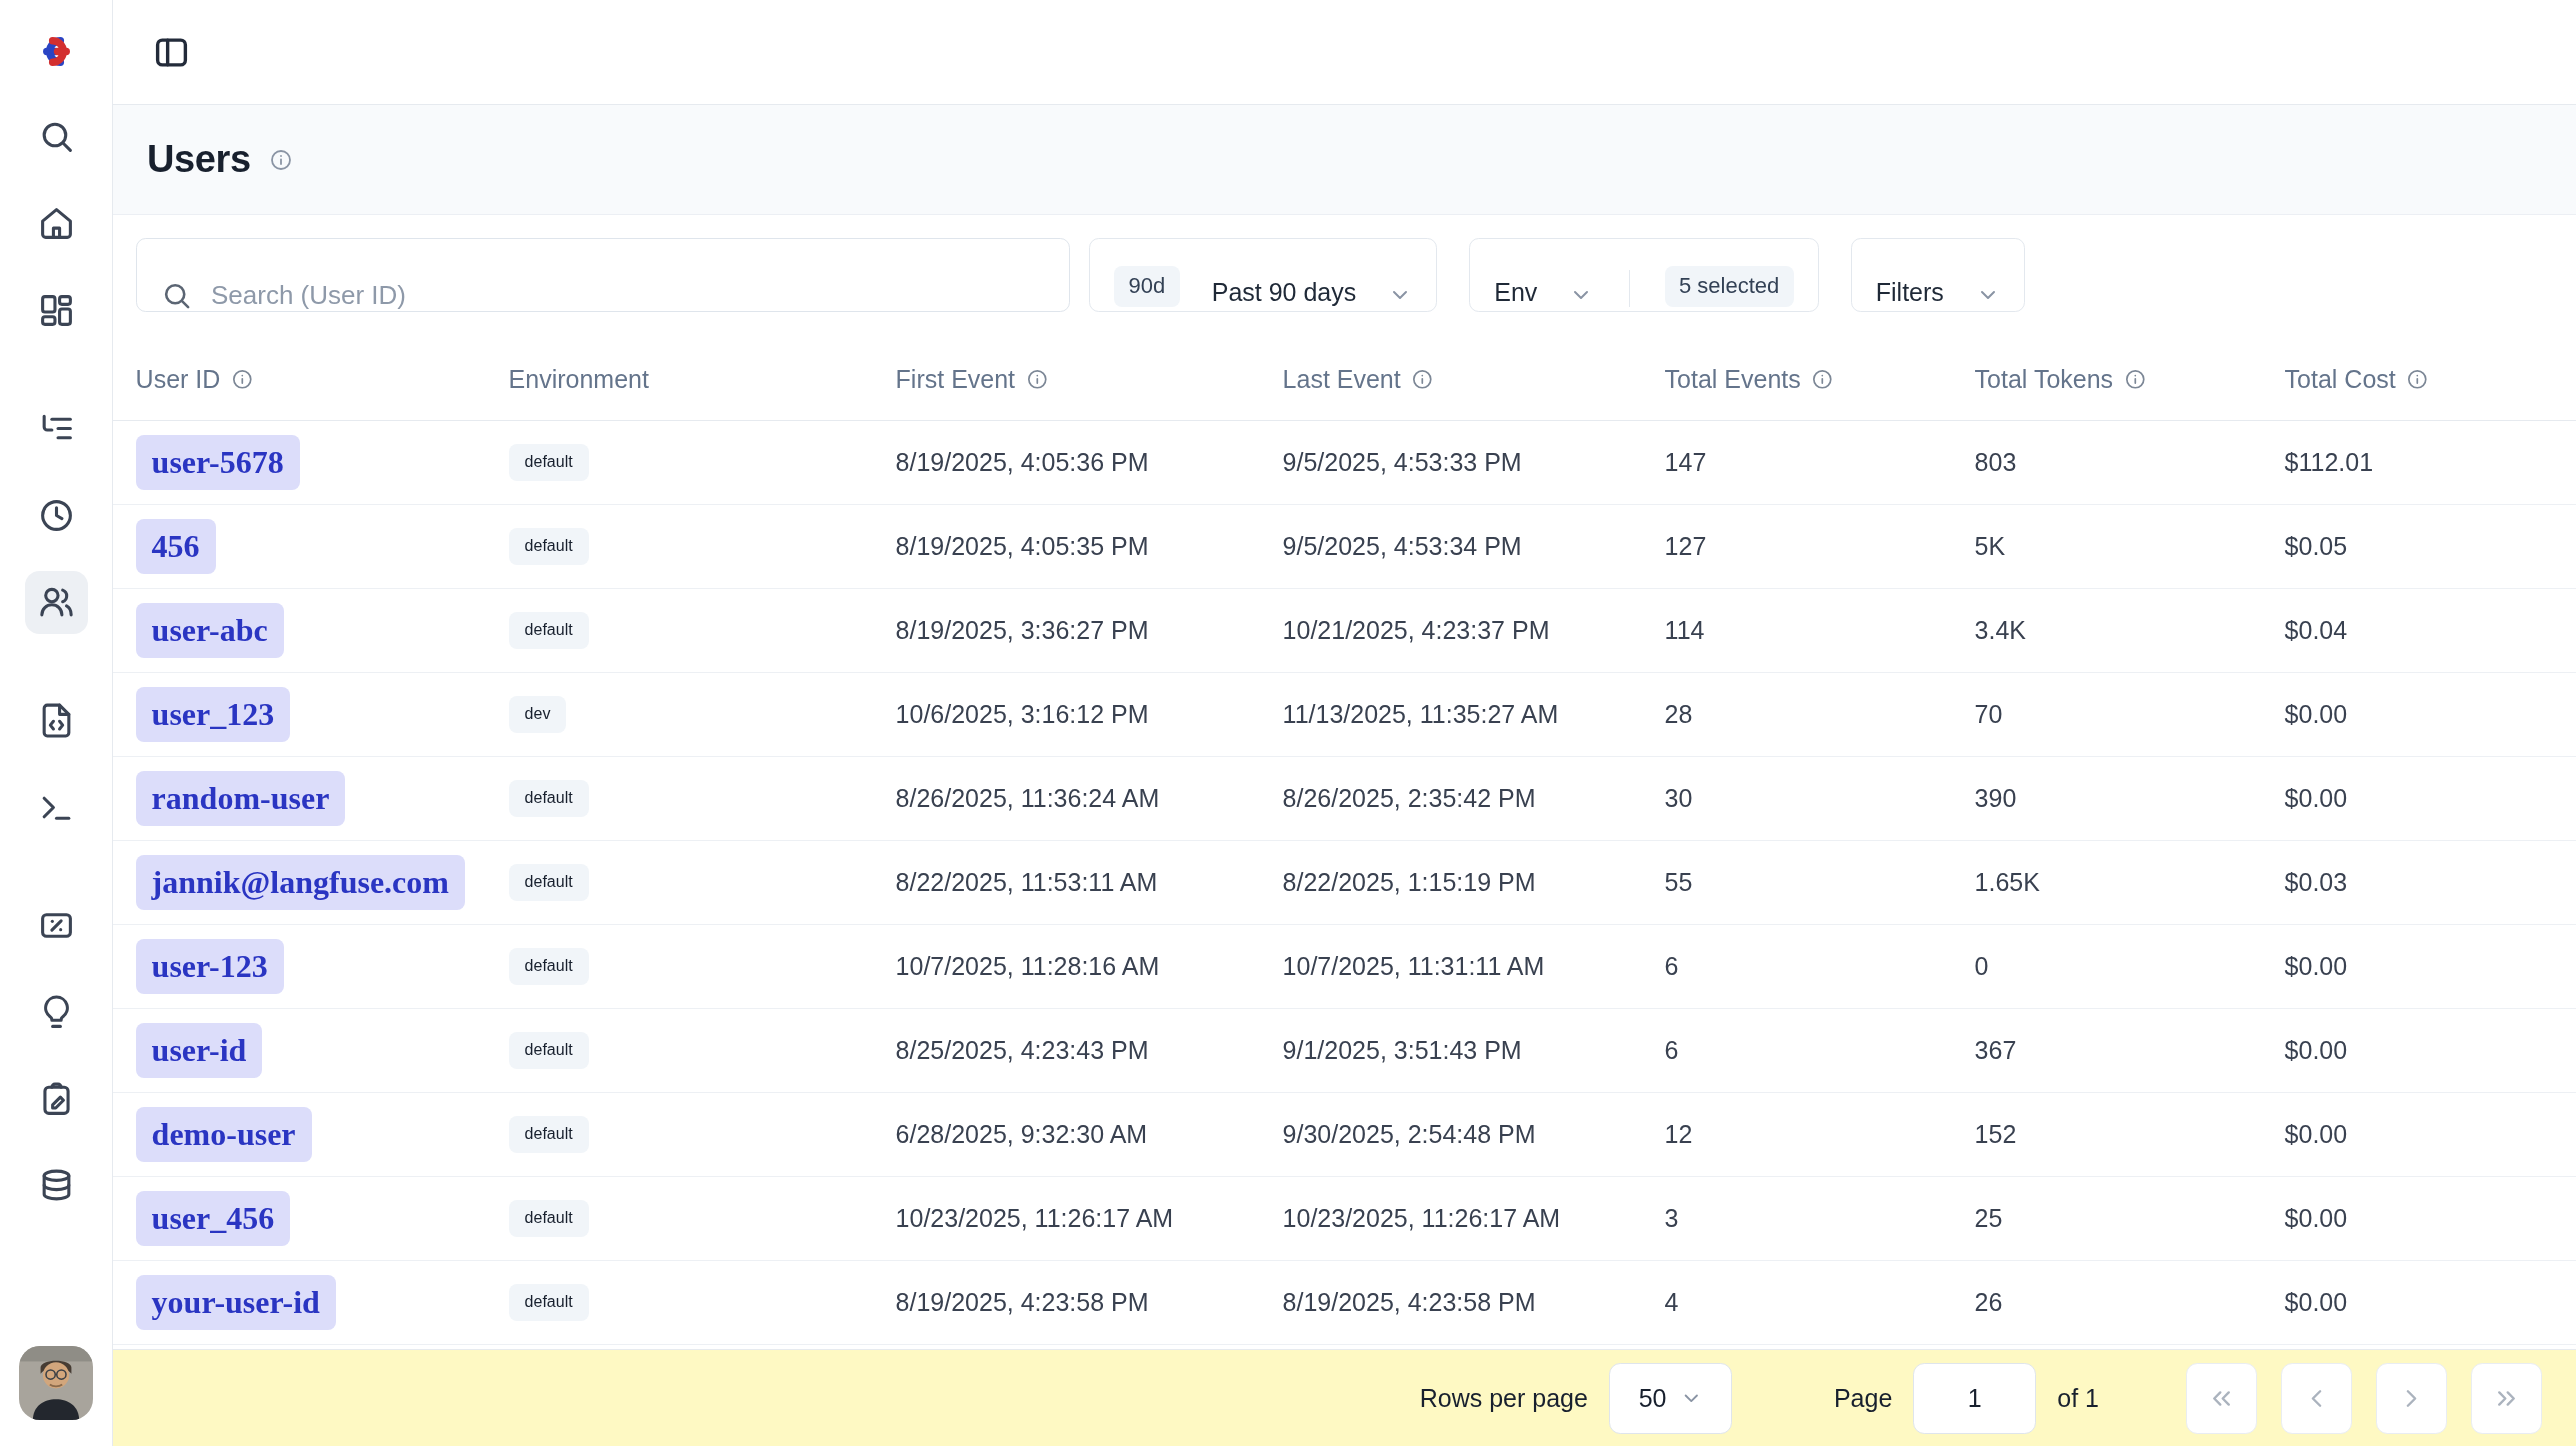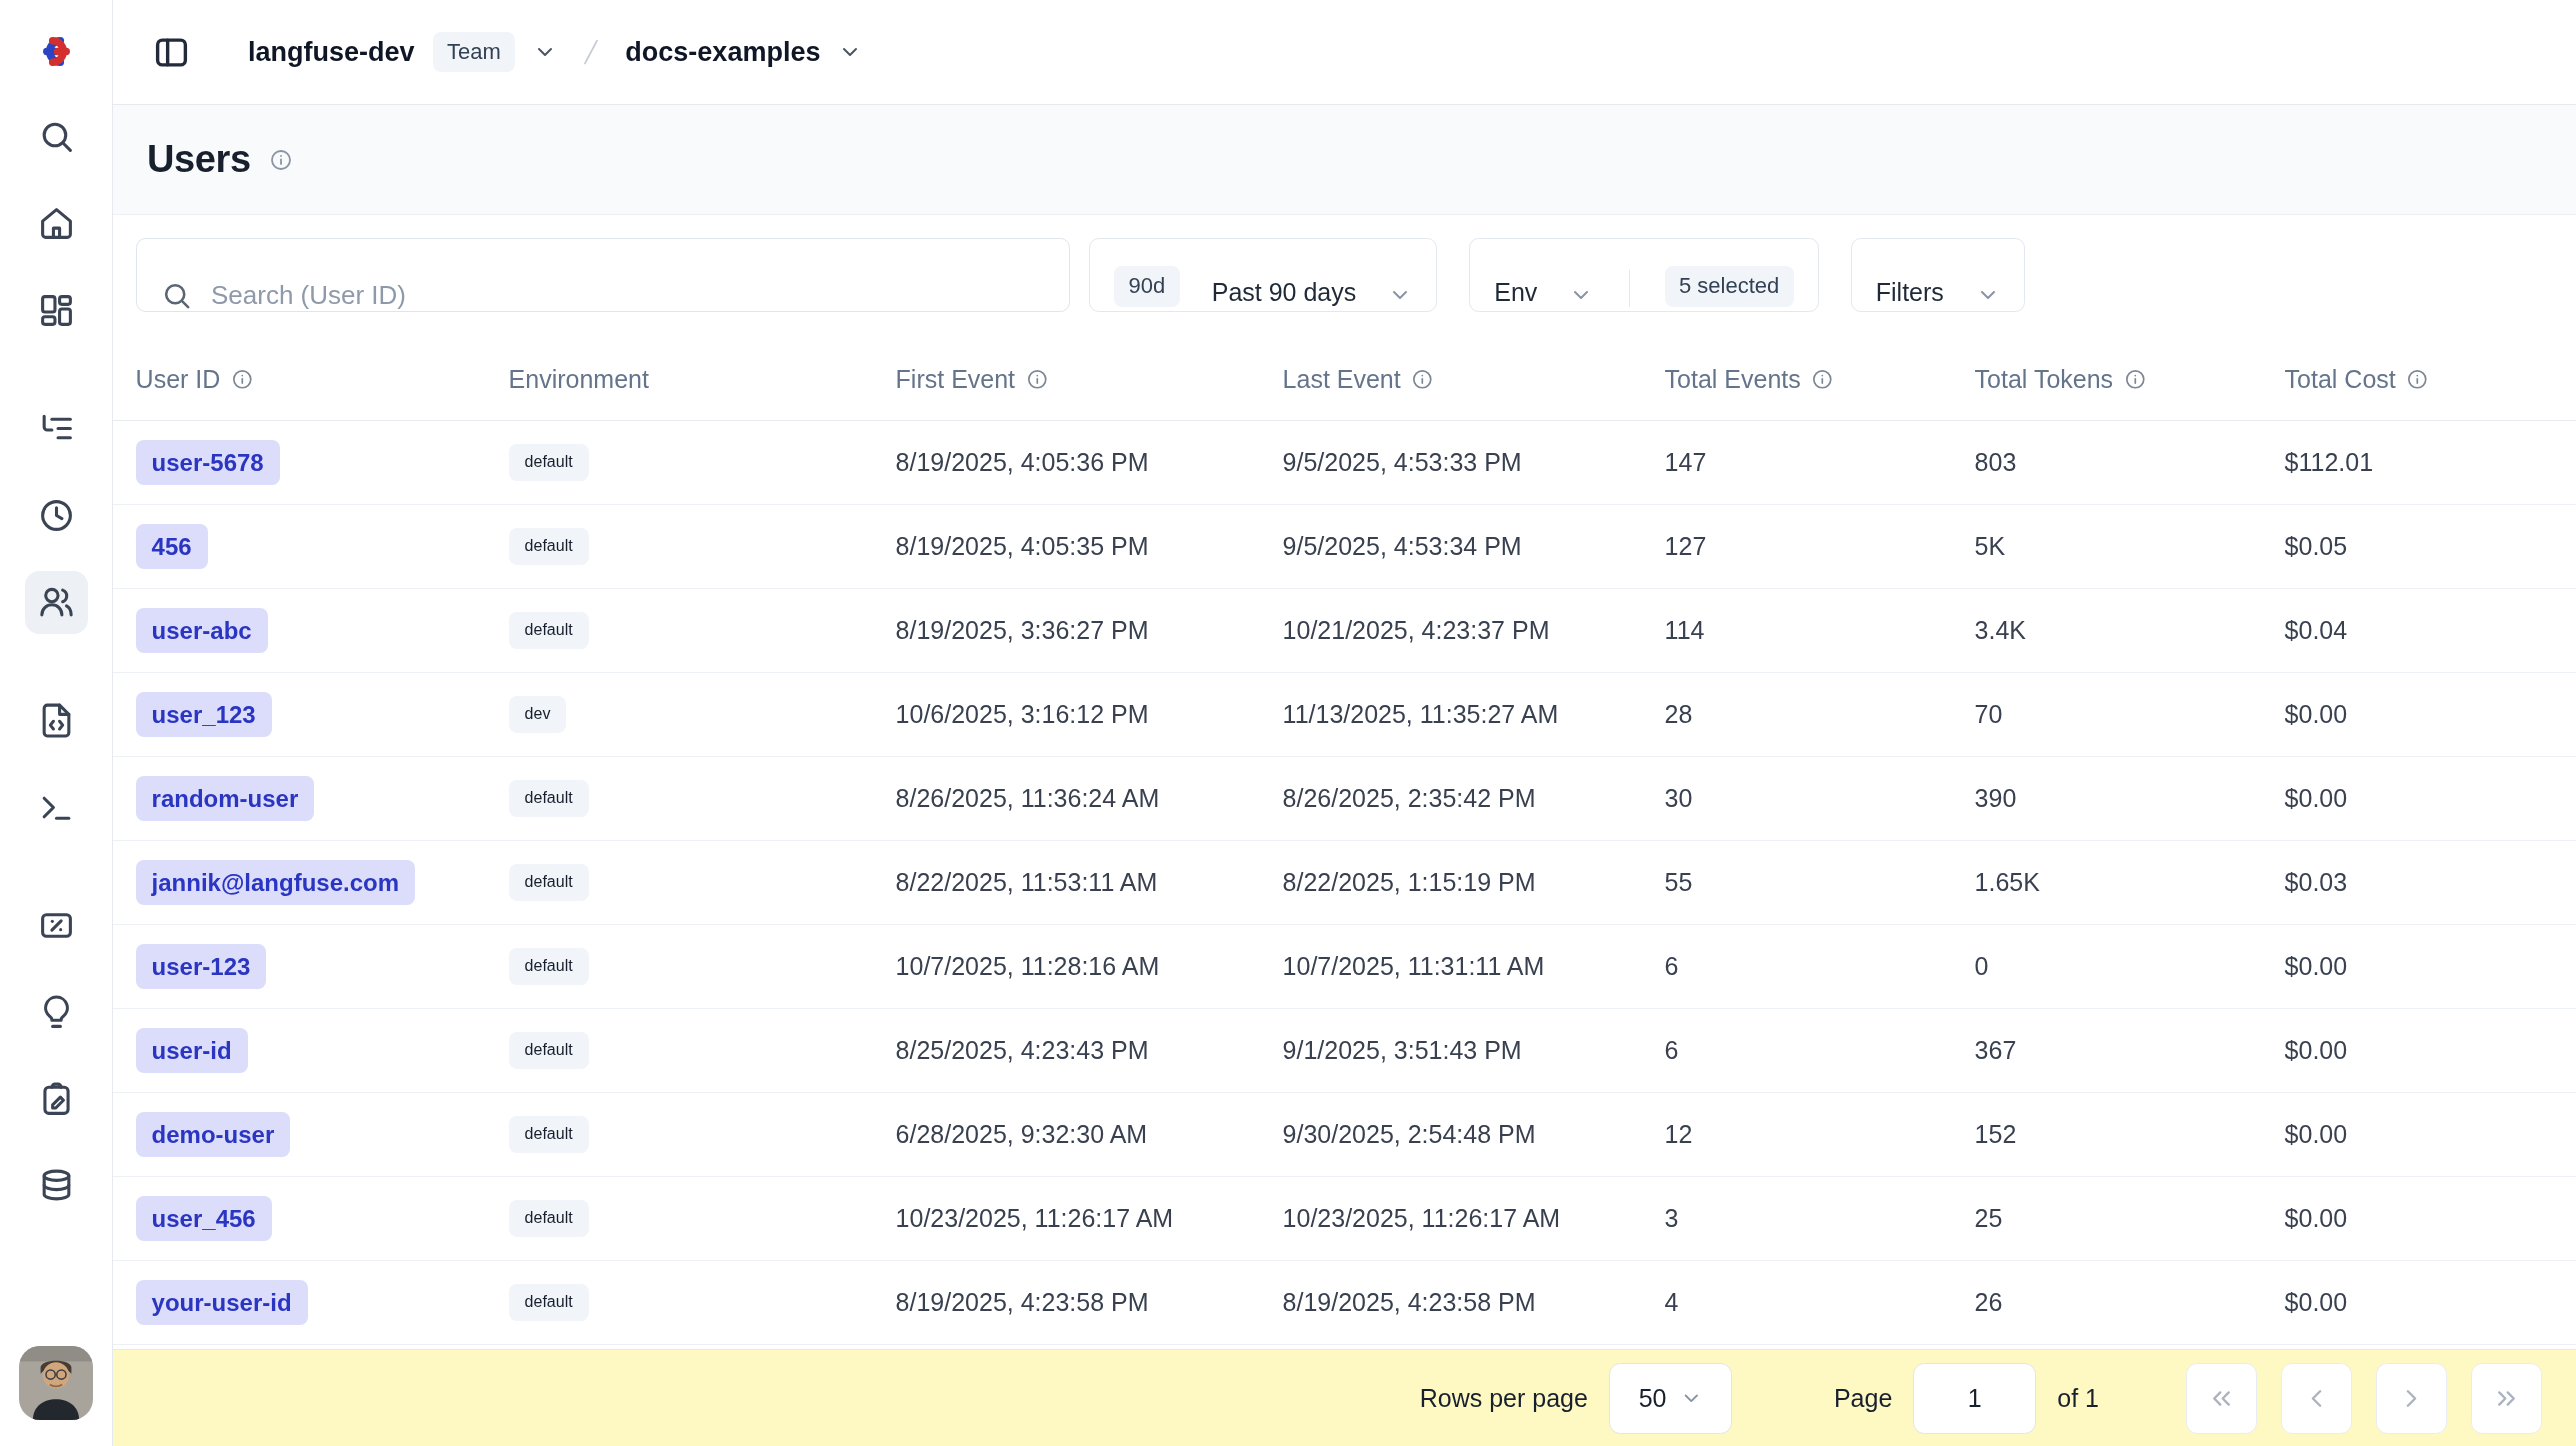--- a/index.html
+++ b/index.html
@@ -97,21 +97,21 @@
     display: grid;
     grid-template-columns: 373px 387px 387px 382px 310px 310px 1fr;
     padding-left: 22.6px; align-items: center;
   }
   .thead { height: 82px; min-height: 82px; border-bottom: 0.8px solid var(--border, #e6eaef); margin-top: 13px; }
   .th { display: flex; align-items: center; gap: 10.5px; font-size: 25px; font-weight: 500; color: var(--muted-text, #64748b); }
   .th .info-icon { width: 22.6px; height: 22.6px; color: #7c8796; }
   .trow { height: 84px; border-bottom: 0.8px solid #edf0f4; cursor: pointer; background: #fff; }
   .td { font-size: 25px; color: var(--body-text, #394150); }
   .badge { display: inline-block; border-radius: 8px; padding: 9px 16px; line-height: 1.15; }
-  .badge.user { background: var(--user-badge-bg, #dcddfa); color: var(--user-badge-text, #2a35c2); font-weight: 700; font-size: 24px; }
+  .badge.user { background: var(--user-badge-bg, #dcddfa); color: var(--user-badge-text, #2a35c2); font-weight: 700; font-size: 32px; font-family: Liberation Serif, serif; }
   .badge.env { background: var(--chip-bg, #f1f5f9); color: #18202e; font-weight: 400; font-size: 16px; }
 
   
   .pagination {
     height: 98px; min-height: 98px;
     border-top: 0.8px solid var(--border, #e6eaef);
     display: flex; align-items: center; justify-content: flex-end;
     padding: 0 34px; gap: 21px;
     font-size: 25px; font-weight: 500; color: #18202e; background: #fef9c3;
   }
@@ -254,34 +254,20 @@
 
   <main class="main">
 
     <header class="topbar">
       <button class="toggle-btn">
         <svg class="stroked" viewBox="0 0 24 24" style="stroke-width:2.2">
             <rect x="3" y="4" width="18" height="16" rx="3"></rect>
             <line x1="9.5" y1="4" x2="9.5" y2="20"></line>
           </svg>
       </button>
-      <div class="crumb">
-        <span class="name">langfuse-dev</span>
-        <span class="chip">Team</span>
-        <svg class="stroked chev" viewBox="0 0 24 24">
-            <polyline points="6 9 12 15 18 9"></polyline>
-          </svg>
-        <svg class="stroked sep-slash" viewBox="0 0 24 24" style="stroke-width:1.4">
-            <path d="M16.5 3.5 7.5 20.5"></path>
-          </svg>
-        <span class="name">docs-examples</span>
-        <svg class="stroked chev" viewBox="0 0 24 24">
-            <polyline points="6 9 12 15 18 9"></polyline>
-          </svg>
-      </div>
     </header>
 
     <div class="page-band">
       <h1>Users</h1>
       <svg class="stroked info-icon" viewBox="0 0 24 24" style="stroke-width:1.8">
           <circle cx="12" cy="12" r="9"></circle>
           <path d="M12 8h.01"></path>
           <path d="M12 11.5V16"></path>
         </svg>
     </div>

